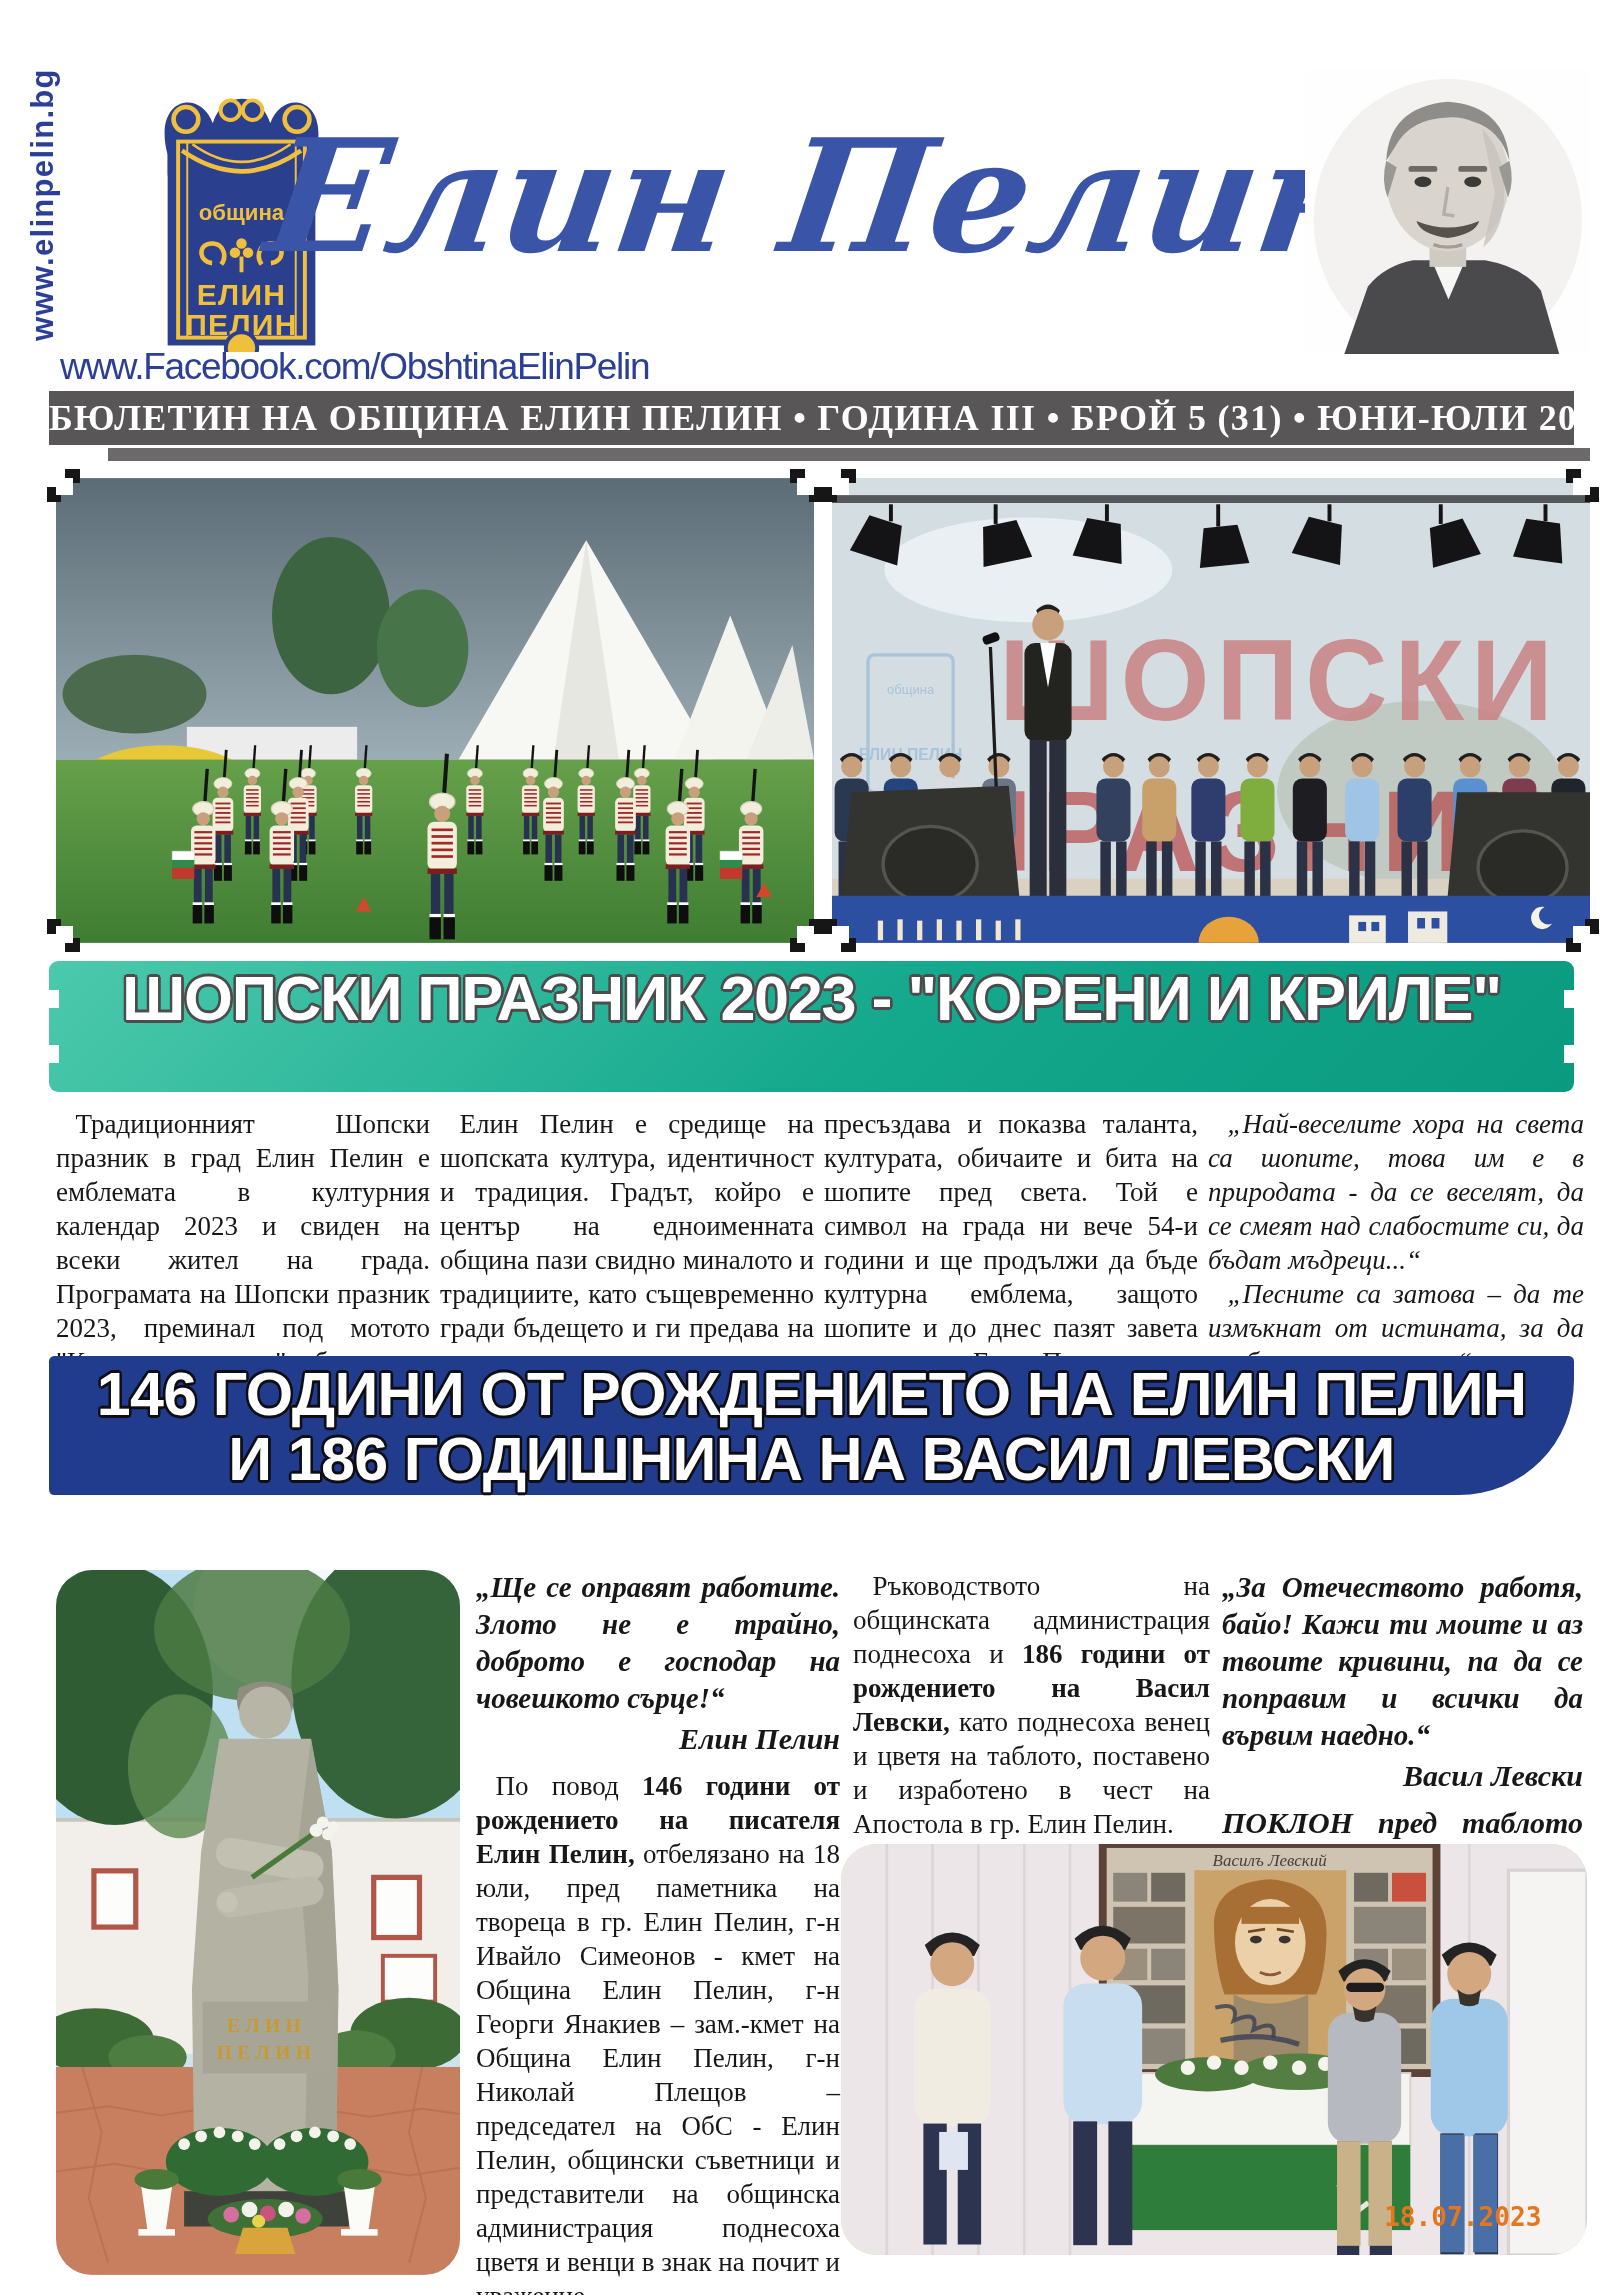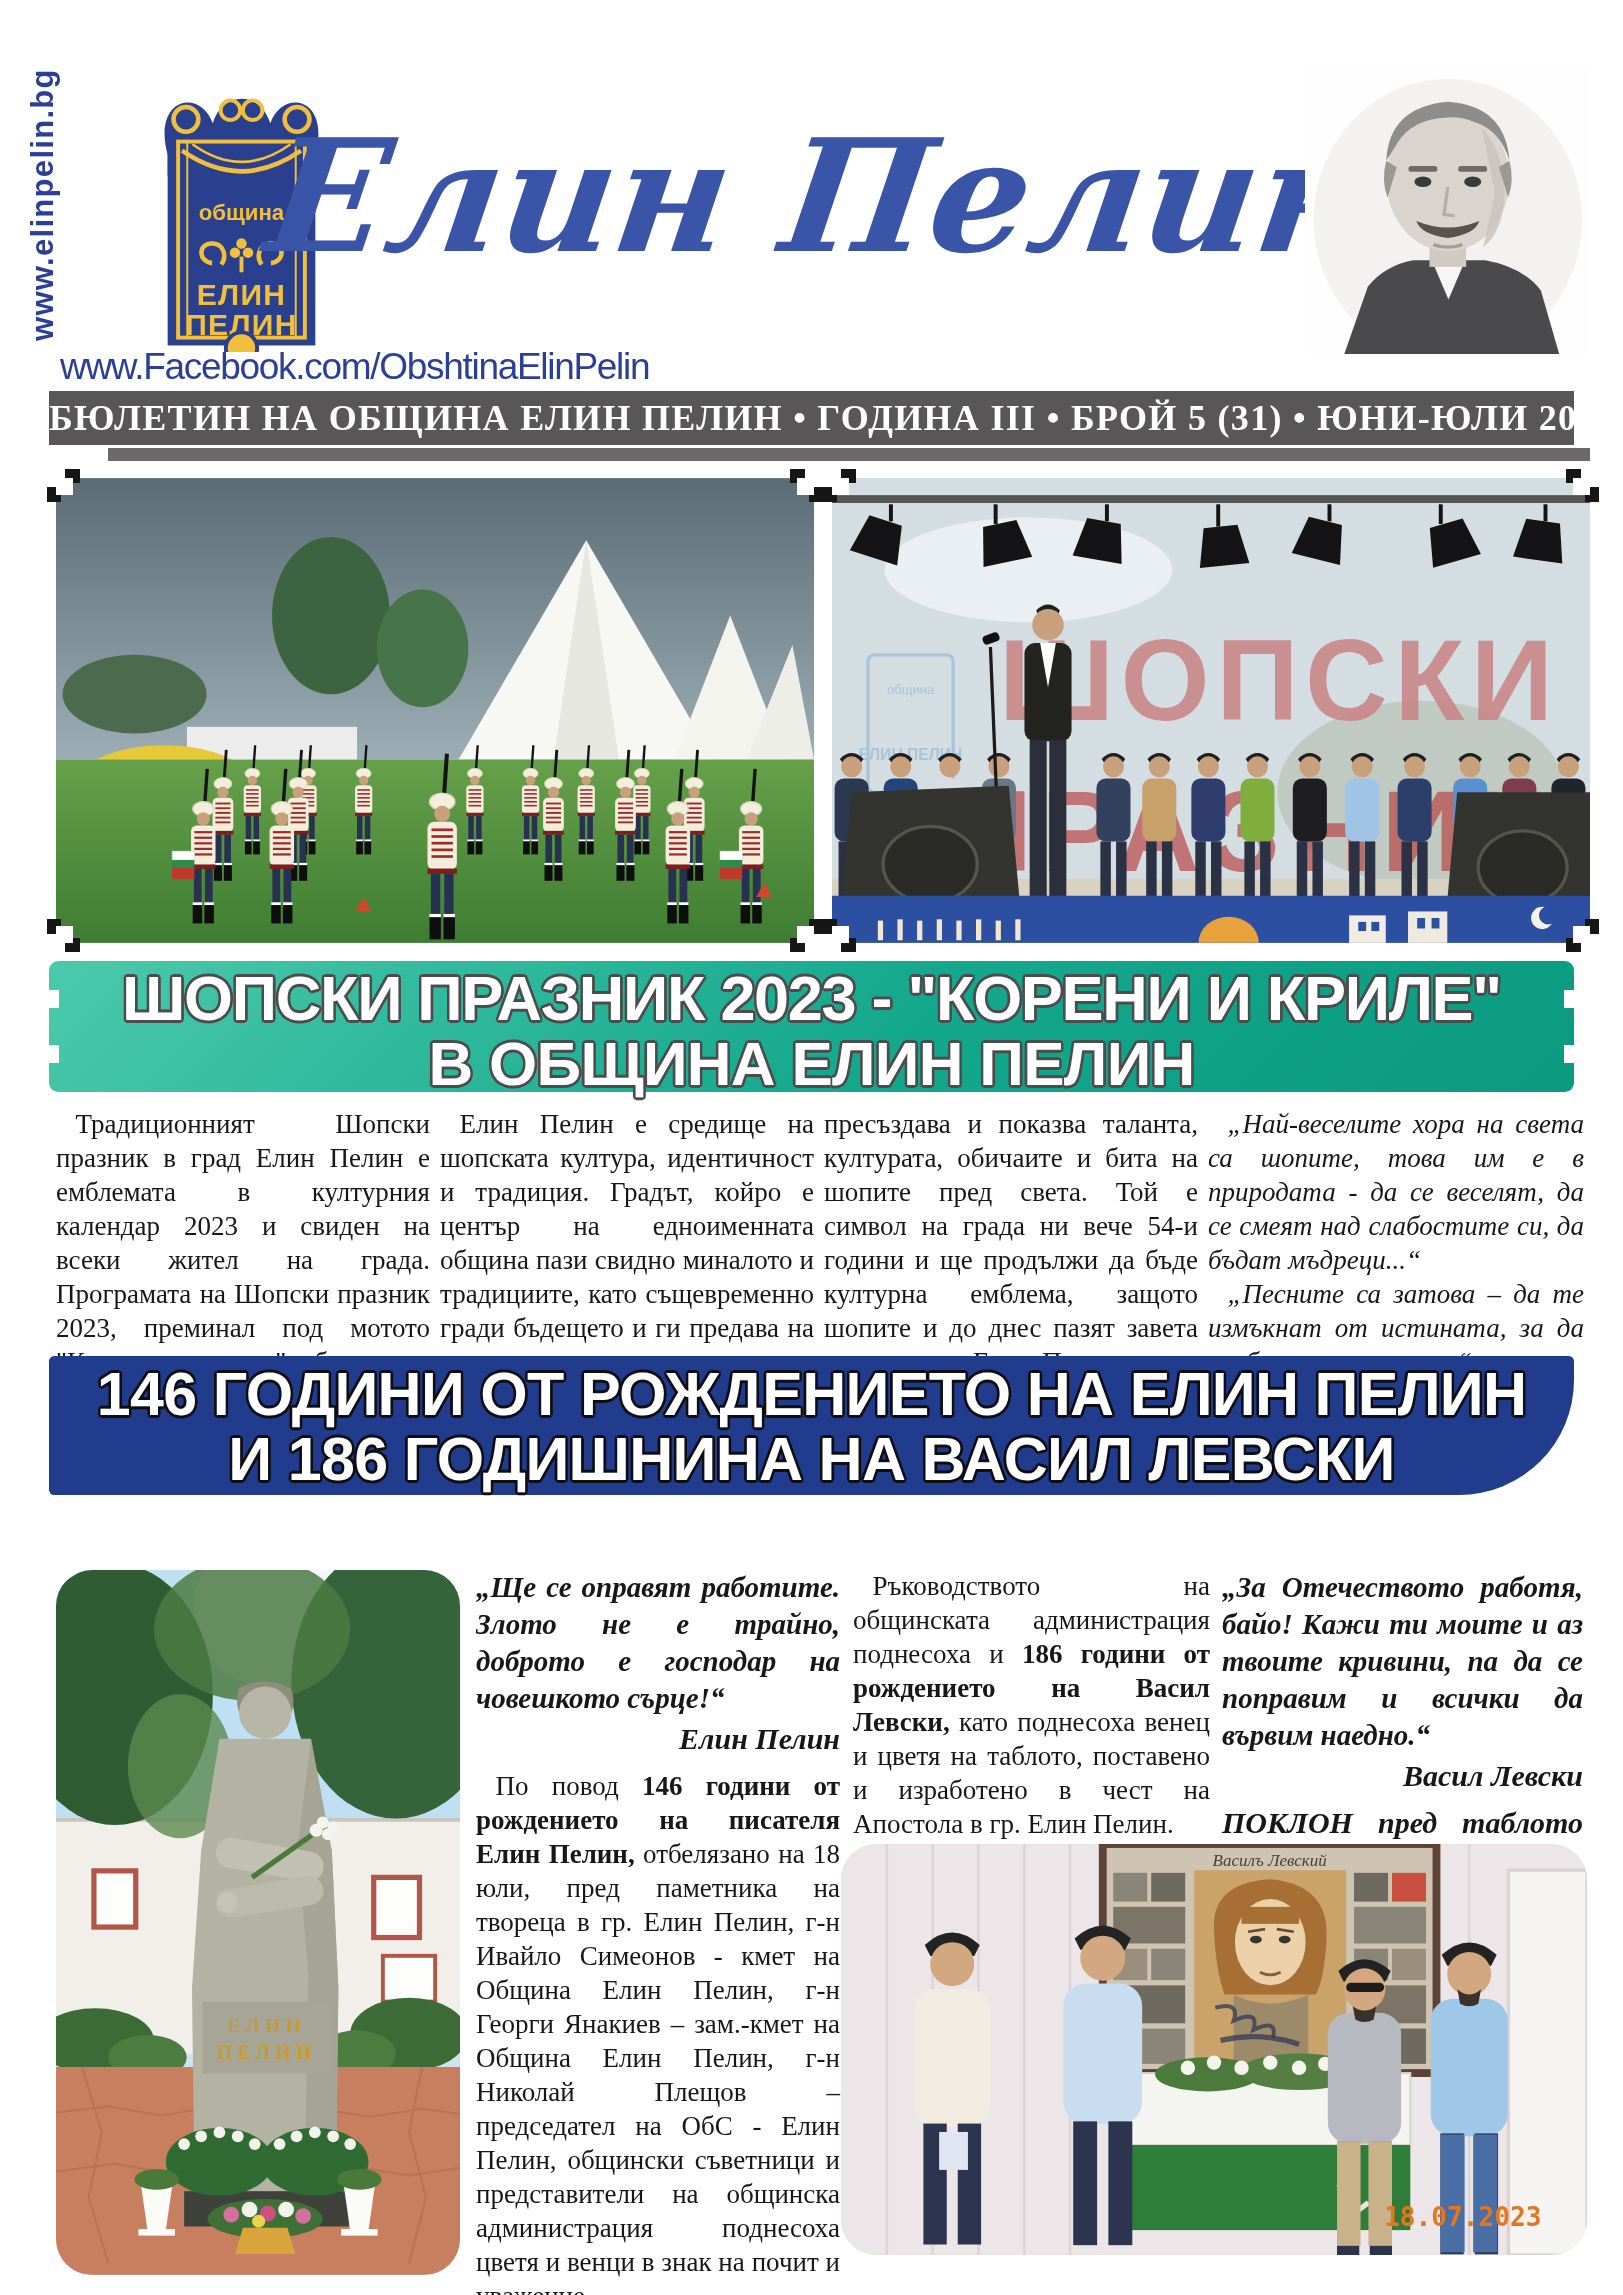--- a/index.html
+++ b/index.html
@@ -364,21 +364,20 @@
     <div class="pm" style="right:9.2px;bottom:-9.2px;"></div>
     <div class="pm" style="right:-9.2px;bottom:9.2px;"></div>
     <div class="notch" style="left:0;top:0;"></div>
     <div class="notch" style="right:0;top:0;"></div>
     <div class="notch" style="left:0;bottom:0;"></div>
     <div class="notch" style="right:0;bottom:0;"></div>
   </div>
 
   <div class="abs green-banner">
     <div class="gb1 oln">ШОПСКИ ПРАЗНИК 2023 - "КОРЕНИ И КРИЛЕ"</div>
-    <div class="gb2 oln">В ОБЩИНА ЕЛИН ПЕЛИН</div>
     <div class="gn" style="left:-7.9px;top:29px;"></div>
     <div class="gn" style="left:-7.9px;bottom:29px;"></div>
     <div class="gn" style="right:-7.9px;top:29px;"></div>
     <div class="gn" style="right:-7.9px;bottom:29px;"></div>
   </div>
 
   <div class="col" style="left:56px;top:1107px;width:374px;">
     <p class="ind">Традиционният Шопски празник в град Елин Пелин е емблемата в културния календар 2023 и свиден на всеки жител на града. Програмата на Шопски празник 2023, преминал под мотото "Корени и криле", бе много богата и пъстра, също като шопите и шопската култура.</p>
   </div>
   <div class="col" style="left:440px;top:1107px;width:374px;">

